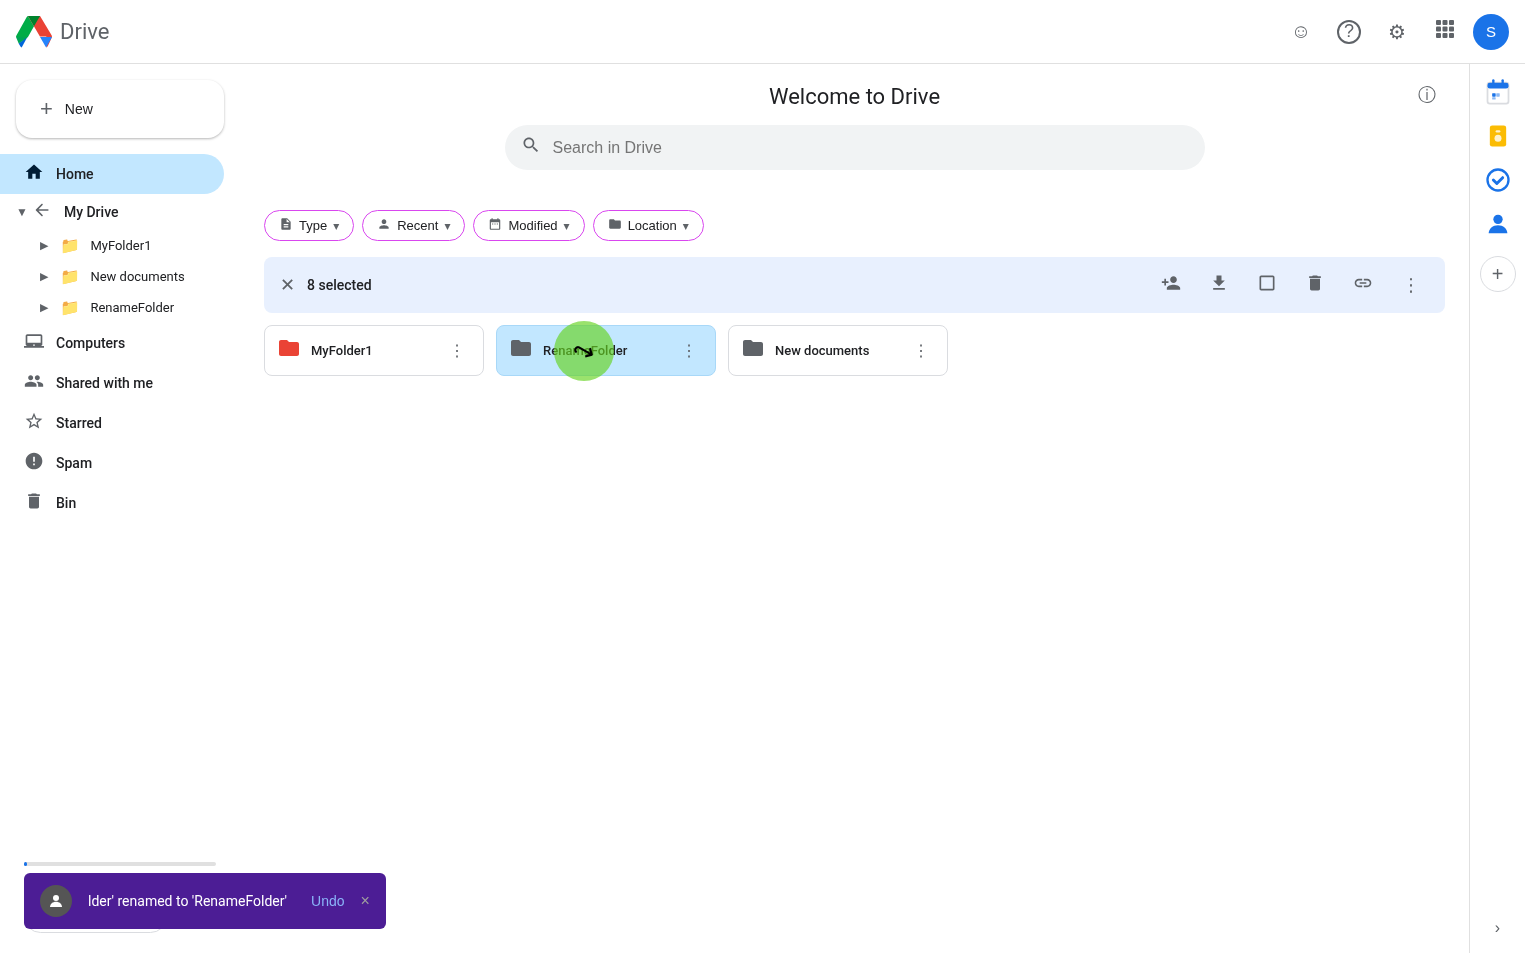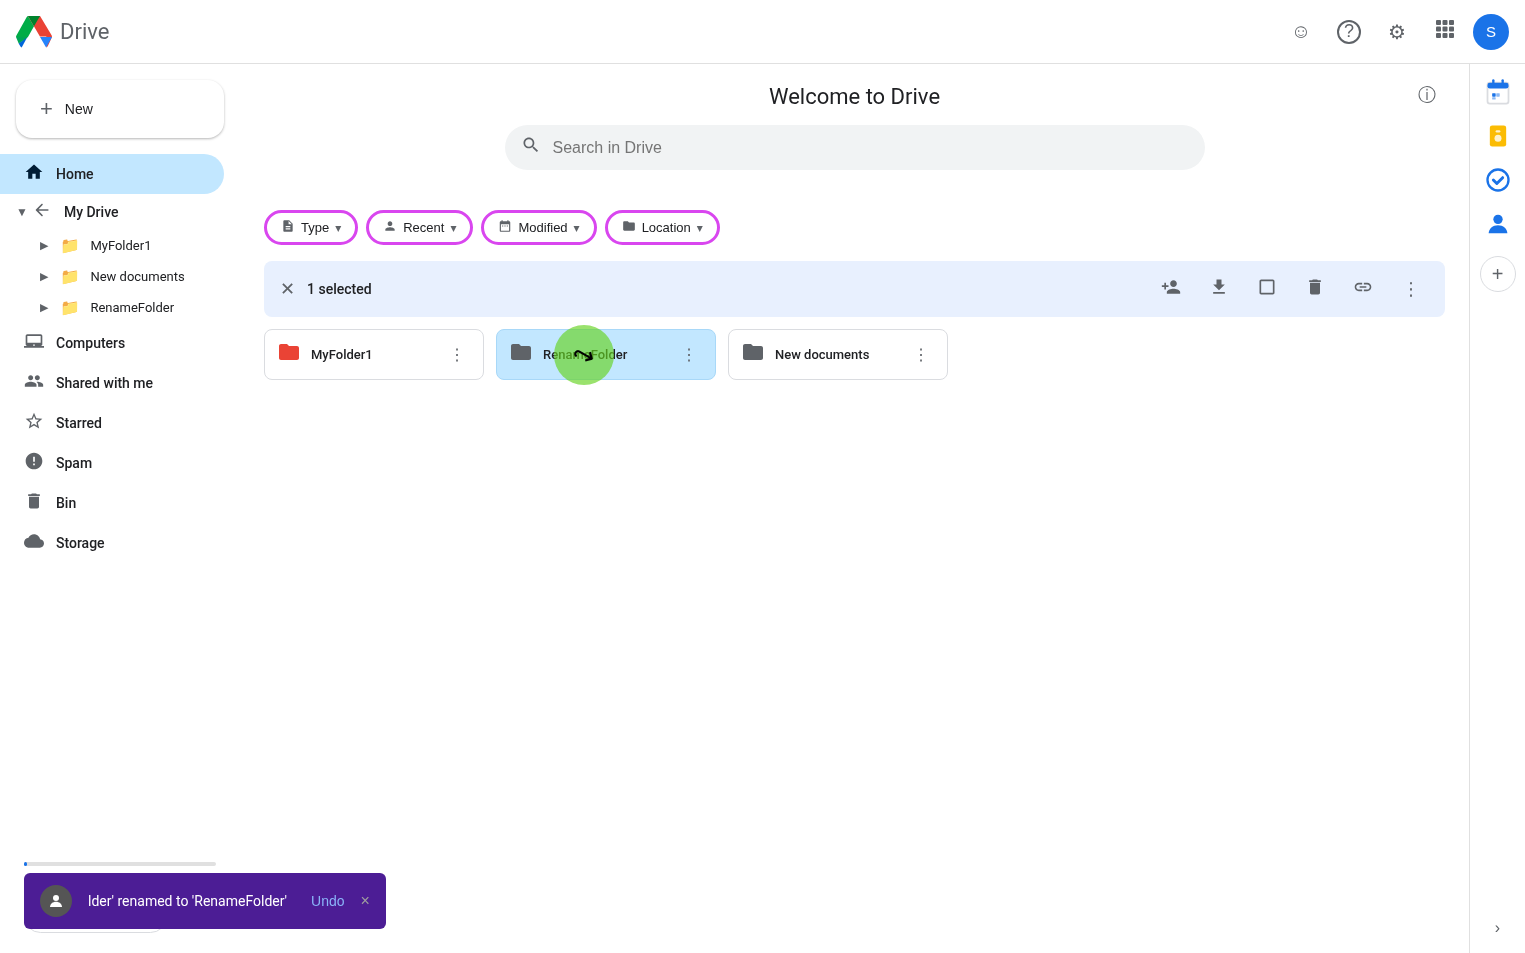--- a/index.html
+++ b/index.html
@@ -217,21 +217,21 @@
       display: flex;
       gap: 8px;
       margin-bottom: 16px;
       align-items: center;
     }
     .filter-chip {
       display: flex;
       align-items: center;
       gap: 6px;
       padding: 6px 14px;
-      border: 3px solid #d946ef;
+      border: 1px solid #d946ef;
       border-radius: 20px;
       font-size: 13px;
       font-weight: 500;
       color: #202124;
       background: white;
       cursor: pointer;
       white-space: nowrap;
     }
     .filter-chip .chip-icon { font-size: 14px; color: #5f6368; }
     .filter-chip .chevron { font-size: 12px; color: #5f6368; }
@@ -503,28 +503,20 @@
 
     <div class="sidebar-item">
       <span class="icon">
         <svg width="20" height="20" viewBox="0 0 24 24" fill="#5f6368">
             <path d="M6 19c0 1.1.9 2 2 2h8c1.1 0 2-.9 2-2V7H6v12zM19 4h-3.5l-1-1h-5l-1 1H5v2h14V4z"></path>
           </svg>
       </span>
       <span>Bin</span>
     </div>
 
-    <div class="sidebar-item">
-      <span class="icon">
-        <svg width="20" height="20" viewBox="0 0 24 24" fill="#5f6368">
-            <path d="M19.35 10.04C18.67 6.59 15.64 4 12 4 9.11 4 6.6 5.64 5.35 8.04 2.34 8.36 0 10.91 0 14c0 3.31 2.69 6 6 6h13c2.76 0 5-2.24 5-5 0-2.64-2.05-4.78-4.65-4.96z"></path>
-          </svg>
-      </span>
-      <span>Storage</span>
-    </div>
 
     <div class="storage-section">
       <div class="storage-bar-bg">
         <div class="storage-bar-fill"></div>
       </div>
       <div class="storage-text">248.2 MB of 15 GB used</div>
       <button class="get-storage-btn">Get more storage</button>
     </div>
   </div>
 
@@ -583,21 +575,21 @@
         </span>
         <span>Location</span>
         <span class="chevron">▾</span>
       </button>
     </div>
 
     <div class="selection-toolbar">
       <button class="selection-close">
         <span>✕</span>
       </button>
-      <span class="selection-count">1 selected</span>
+      <span class="selection-count">8 selected</span>
       <button class="toolbar-action" title="Share">
         <span>
           <svg width="20" height="20" viewBox="0 0 24 24" fill="#5f6368">
               <path d="M15 12c2.21 0 4-1.79 4-4s-1.79-4-4-4-4 1.79-4 4 1.79 4 4 4zm-9-2V7H4v3H1v2h3v3h2v-3h3v-2H6zm9 4c-2.67 0-8 1.34-8 4v2h16v-2c0-2.66-5.33-4-8-4z"></path>
             </svg>
         </span>
       </button>
       <button class="toolbar-action" title="Download">
         <span>
           <svg width="20" height="20" viewBox="0 0 24 24" fill="#5f6368">

